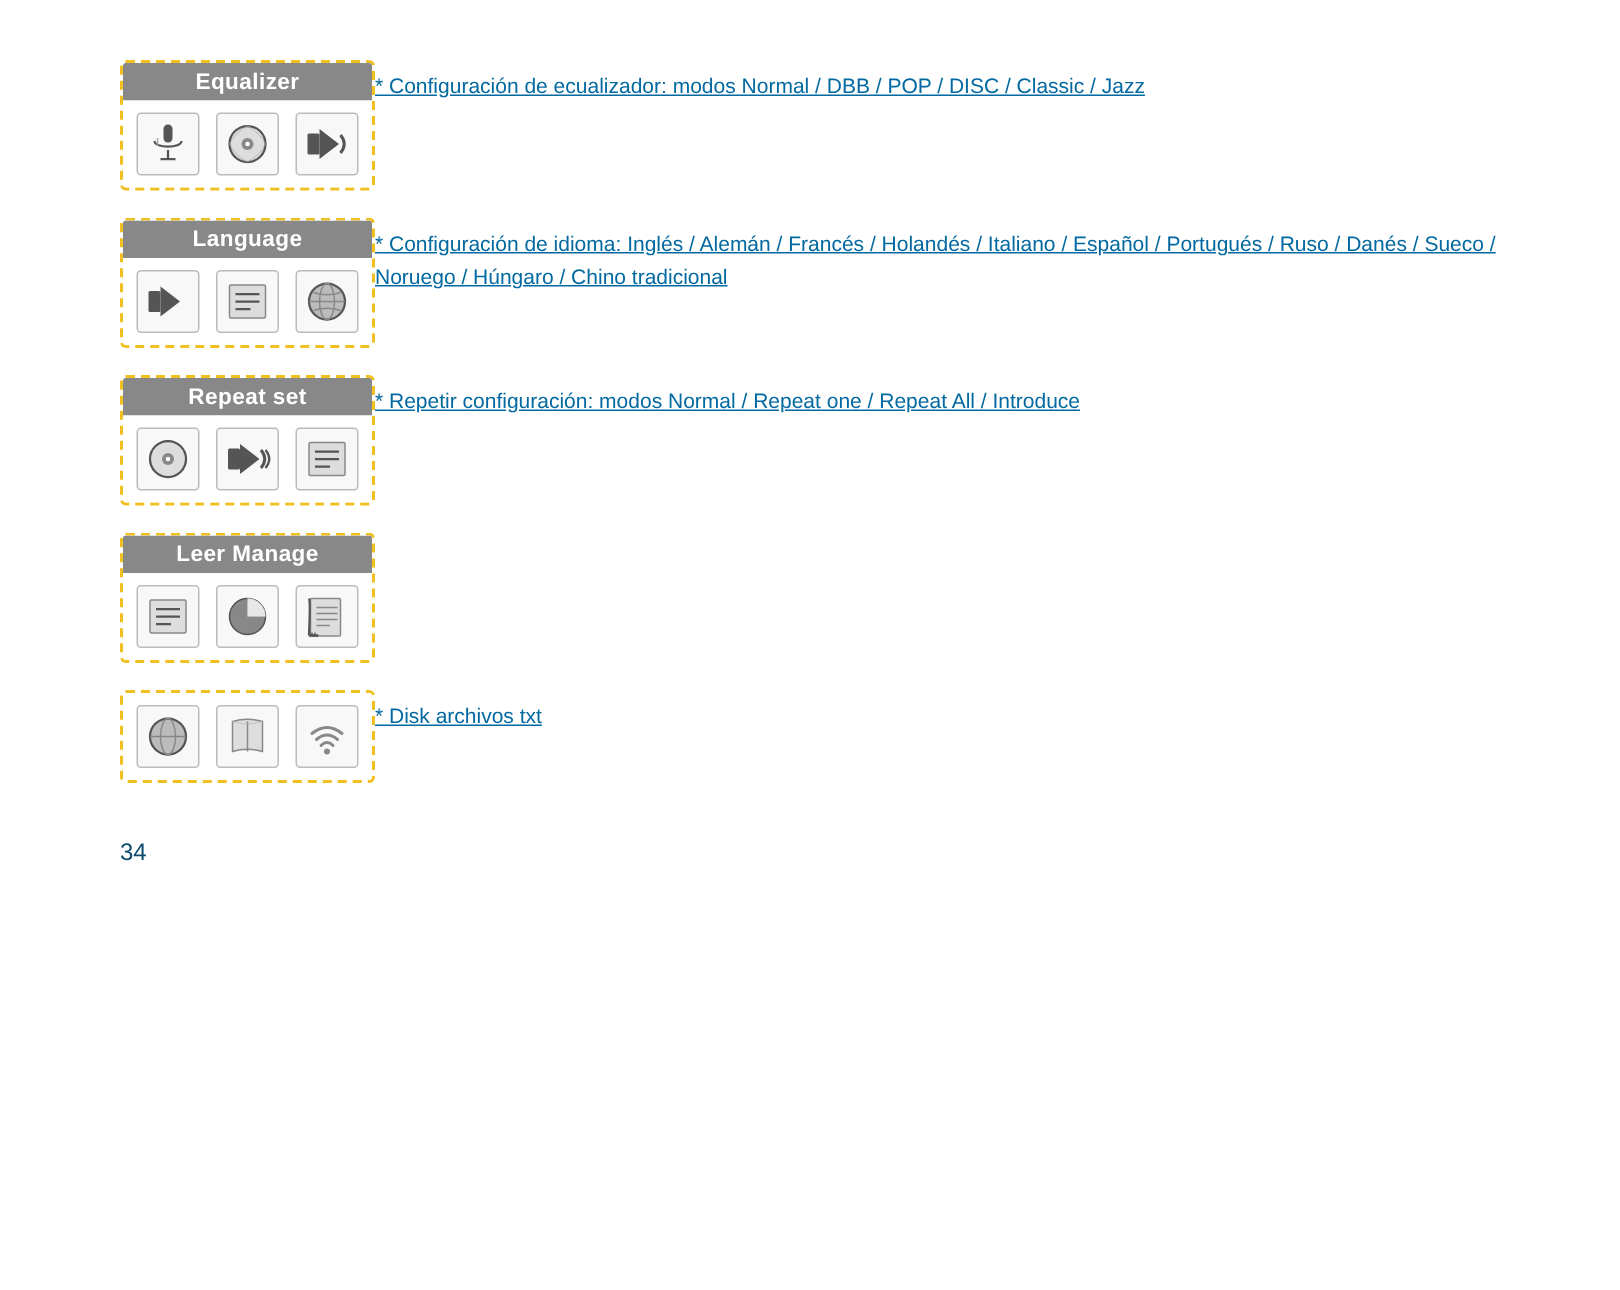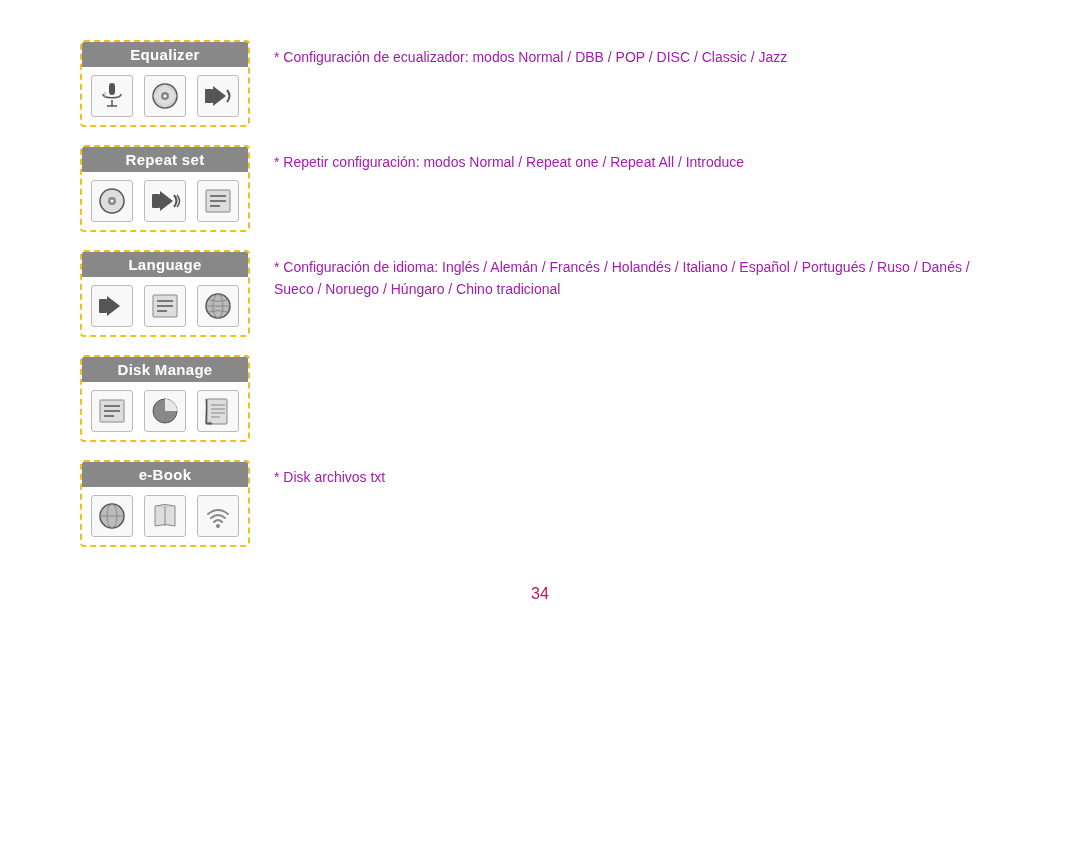--- a/index.html
+++ b/index.html
@@ -17,21 +17,20 @@
       padding: 40px 80px;
       display: flex;
       flex-direction: column;
       gap: 0;
     }
 
     .section-row {
       display: flex;
       align-items: flex-start;
       margin-bottom: 18px;
-      gap: 24px;
     }
 
     .feature-box {
       width: 170px;
       min-width: 170px;
       border: 2px dashed #f0c020;
       border-radius: 4px;
       overflow: hidden;
       flex-shrink: 0;
     }
@@ -70,28 +69,29 @@
     .icon-box svg {
       width: 32px;
       height: 32px;
     }
 
     .description-text {
       flex: 1;
       padding-top: 6px;
       line-height: 1.6;
       font-size: 14px;
-      color: #a21caf;
+      color: #0369a1;
+      text-decoration: underline;
     }
 
     .page-number {
-      text-align: center;
+      text-align: left;
       font-size: 16px;
       margin-top: 20px;
-      color: #be185d;
+      color: #0c4a6e;
     }
   </style>
 </head>
 <body>
 
 <div class="page-container">
 
   <div class="section-row">
     <div class="feature-box">
       <div class="feature-label">Equalizer</div>
@@ -120,52 +120,20 @@
             <path d="M25 10 Q30 16 25 22" stroke="#555" stroke-width="2" fill="none"></path>
           </svg>
         </div>
       </div>
     </div>
     <div class="description-text">* Configuración de ecualizador: modos Normal / DBB / POP / DISC / Classic / Jazz</div>
   </div>
 
   <div class="section-row">
     <div class="feature-box">
-      <div class="feature-label">Repeat set</div>
-      <div class="feature-icons">
-        <div class="icon-box">
-          <svg viewBox="0 0 32 32" fill="none" xmlns="http://www.w3.org/2000/svg">
-            <circle cx="16" cy="16" r="12" stroke="#555" stroke-width="1.5" fill="#ddd"></circle>
-            <circle cx="16" cy="16" r="4" fill="#888"></circle>
-            <circle cx="16" cy="16" r="1.5" fill="#fff"></circle>
-          </svg>
-        </div>
-        <div class="icon-box">
-          <svg viewBox="0 0 32 32" fill="none" xmlns="http://www.w3.org/2000/svg">
-            <rect x="3" y="9" width="8" height="14" rx="1" fill="#555"></rect>
-            <polygon points="11,6 11,26 24,16" fill="#555"></polygon>
-            <path d="M25 10 Q30 16 25 22" stroke="#555" stroke-width="2" fill="none"></path>
-            <path d="M28 10 Q33 16 28 22" stroke="#555" stroke-width="1.5" fill="none"></path>
-          </svg>
-        </div>
-        <div class="icon-box">
-          <svg viewBox="0 0 32 32" fill="none" xmlns="http://www.w3.org/2000/svg">
-            <rect x="4" y="5" width="24" height="22" rx="1" fill="#ddd" stroke="#888" stroke-width="1"></rect>
-            <line x1="8" y1="11" x2="24" y2="11" stroke="#555" stroke-width="1.5"></line>
-            <line x1="8" y1="16" x2="24" y2="16" stroke="#555" stroke-width="1.5"></line>
-            <line x1="8" y1="21" x2="18" y2="21" stroke="#555" stroke-width="1.5"></line>
-          </svg>
-        </div>
-      </div>
-    </div>
-    <div class="description-text">* Repetir configuración: modos Normal / Repeat one / Repeat All / Introduce</div>
-  </div>
-
-  <div class="section-row">
-    <div class="feature-box">
       <div class="feature-label">Language</div>
       <div class="feature-icons">
         <div class="icon-box">
           <svg viewBox="0 0 32 32" fill="none" xmlns="http://www.w3.org/2000/svg">
             <rect x="3" y="9" width="8" height="14" rx="1" fill="#555"></rect>
             <polygon points="11,6 11,26 24,16" fill="#555"></polygon>
           </svg>
         </div>
         <div class="icon-box">
           <svg viewBox="0 0 32 32" fill="none" xmlns="http://www.w3.org/2000/svg">
@@ -184,21 +152,53 @@
             <path d="M7 22 Q16 19 25 22" stroke="#888" stroke-width="1" fill="none"></path>
           </svg>
         </div>
       </div>
     </div>
     <div class="description-text">* Configuración de idioma: Inglés / Alemán / Francés / Holandés / Italiano / Español / Portugués / Ruso / Danés / Sueco / Noruego / Húngaro / Chino tradicional</div>
   </div>
 
   <div class="section-row">
     <div class="feature-box">
-      <div class="feature-label">Disk Manage</div>
+      <div class="feature-label">Repeat set</div>
+      <div class="feature-icons">
+        <div class="icon-box">
+          <svg viewBox="0 0 32 32" fill="none" xmlns="http://www.w3.org/2000/svg">
+            <circle cx="16" cy="16" r="12" stroke="#555" stroke-width="1.5" fill="#ddd"></circle>
+            <circle cx="16" cy="16" r="4" fill="#888"></circle>
+            <circle cx="16" cy="16" r="1.5" fill="#fff"></circle>
+          </svg>
+        </div>
+        <div class="icon-box">
+          <svg viewBox="0 0 32 32" fill="none" xmlns="http://www.w3.org/2000/svg">
+            <rect x="3" y="9" width="8" height="14" rx="1" fill="#555"></rect>
+            <polygon points="11,6 11,26 24,16" fill="#555"></polygon>
+            <path d="M25 10 Q30 16 25 22" stroke="#555" stroke-width="2" fill="none"></path>
+            <path d="M28 10 Q33 16 28 22" stroke="#555" stroke-width="1.5" fill="none"></path>
+          </svg>
+        </div>
+        <div class="icon-box">
+          <svg viewBox="0 0 32 32" fill="none" xmlns="http://www.w3.org/2000/svg">
+            <rect x="4" y="5" width="24" height="22" rx="1" fill="#ddd" stroke="#888" stroke-width="1"></rect>
+            <line x1="8" y1="11" x2="24" y2="11" stroke="#555" stroke-width="1.5"></line>
+            <line x1="8" y1="16" x2="24" y2="16" stroke="#555" stroke-width="1.5"></line>
+            <line x1="8" y1="21" x2="18" y2="21" stroke="#555" stroke-width="1.5"></line>
+          </svg>
+        </div>
+      </div>
+    </div>
+    <div class="description-text">* Repetir configuración: modos Normal / Repeat one / Repeat All / Introduce</div>
+  </div>
+
+  <div class="section-row">
+    <div class="feature-box">
+      <div class="feature-label">Leer Manage</div>
       <div class="feature-icons">
         <div class="icon-box">
           <svg viewBox="0 0 32 32" fill="none" xmlns="http://www.w3.org/2000/svg">
             <rect x="4" y="5" width="24" height="22" rx="1" fill="#ddd" stroke="#888" stroke-width="1"></rect>
             <line x1="8" y1="11" x2="24" y2="11" stroke="#555" stroke-width="1.5"></line>
             <line x1="8" y1="16" x2="24" y2="16" stroke="#555" stroke-width="1.5"></line>
             <line x1="8" y1="21" x2="18" y2="21" stroke="#555" stroke-width="1.5"></line>
           </svg>
         </div>
         <div class="icon-box">
@@ -217,21 +217,20 @@
             <line x1="9" y1="22" x2="18" y2="22" stroke="#888" stroke-width="1"></line>
             <path d="M4 4 Q5 6 4 28 Q5 30 6 28 Q7 30 8 28 Q9 30 10 28" stroke="#555" stroke-width="1.5" fill="none"></path>
           </svg>
         </div>
       </div>
     </div>
   </div>
 
   <div class="section-row">
     <div class="feature-box">
-      <div class="feature-label">e-Book</div>
       <div class="feature-icons">
         <div class="icon-box">
           <svg viewBox="0 0 32 32" fill="none" xmlns="http://www.w3.org/2000/svg">
             <circle cx="16" cy="16" r="12" stroke="#555" stroke-width="1.5" fill="#bbb"></circle>
             <ellipse cx="16" cy="16" rx="5" ry="12" stroke="#888" stroke-width="1" fill="none"></ellipse>
             <line x1="4" y1="16" x2="28" y2="16" stroke="#888" stroke-width="1"></line>
           </svg>
         </div>
         <div class="icon-box">
           <svg viewBox="0 0 32 32" fill="none" xmlns="http://www.w3.org/2000/svg">

